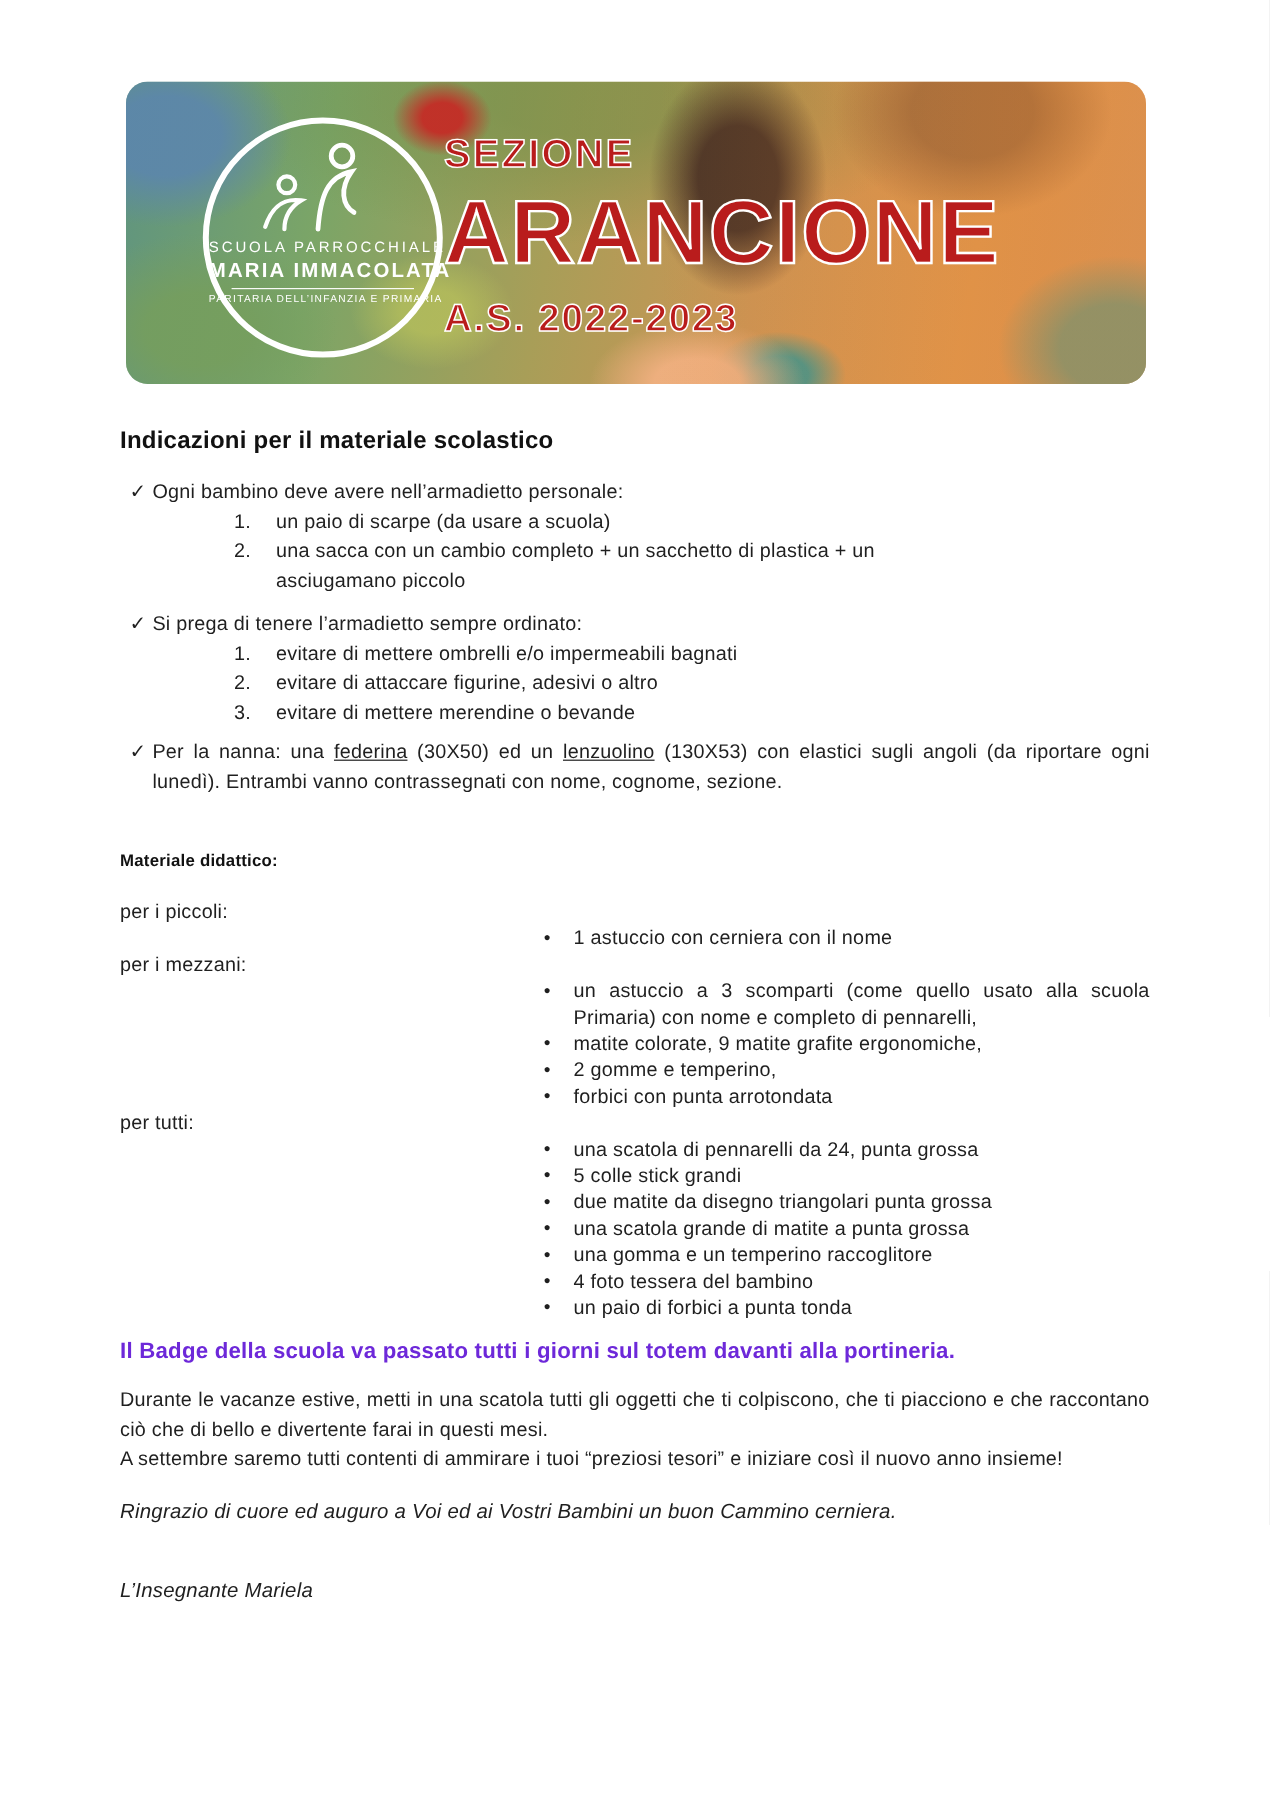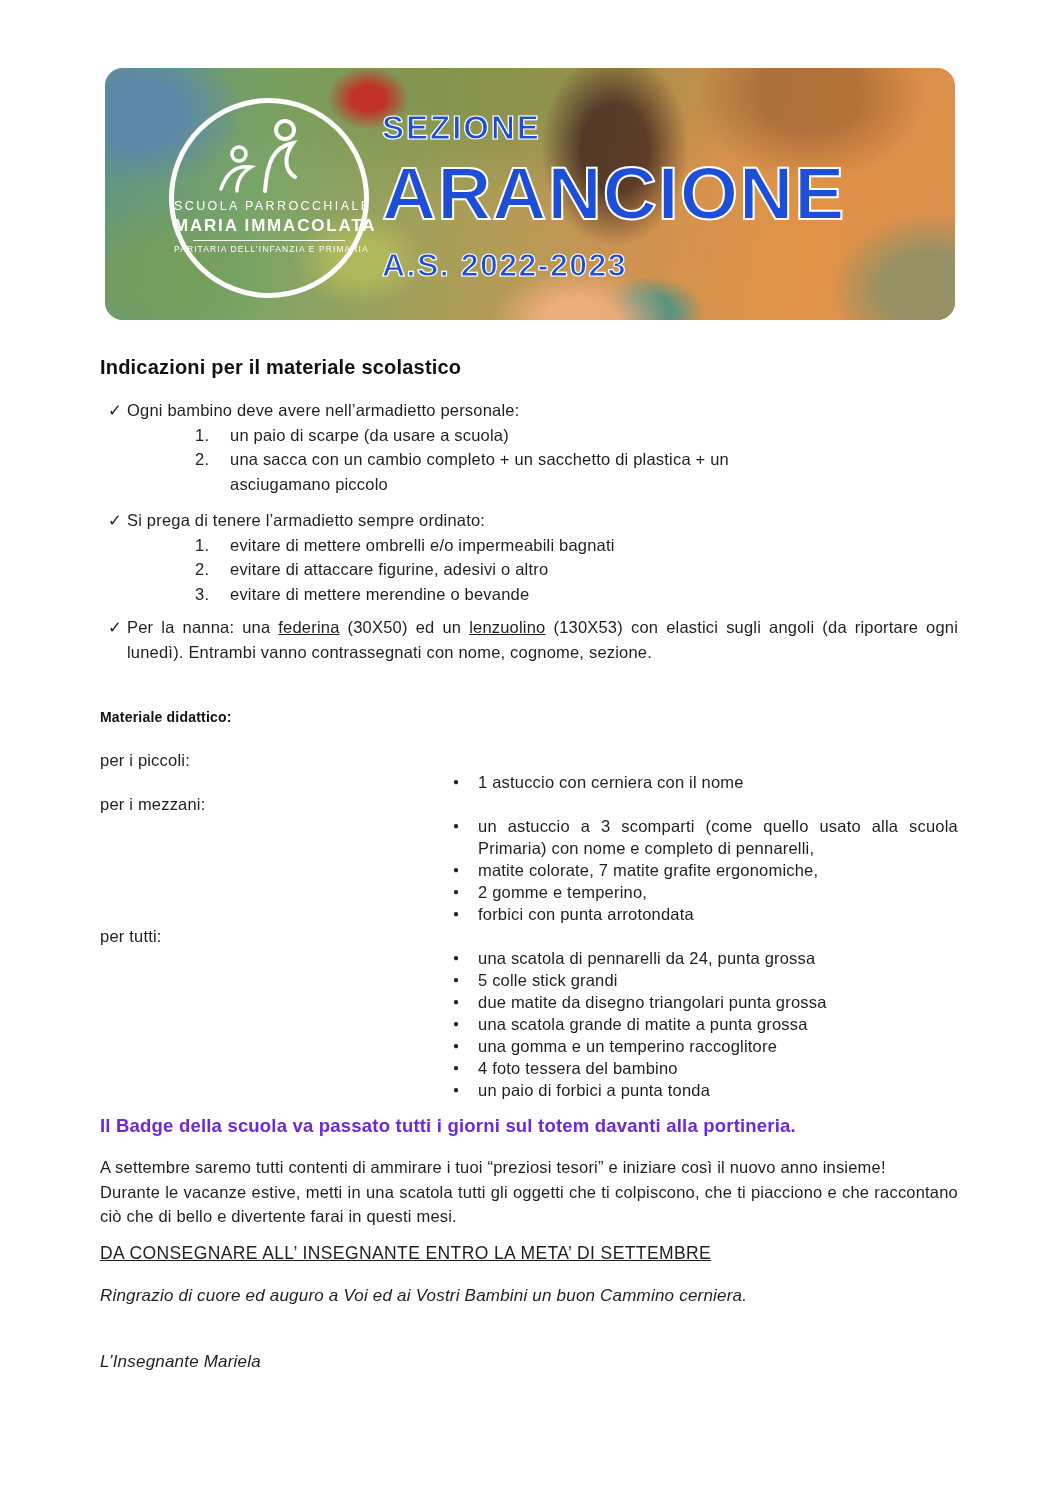--- a/index.html
+++ b/index.html
@@ -37,21 +37,21 @@
   .logo {
     position:absolute; left:24px; top:30px; width:200px; height:200px;
     border:5px solid #ffffff; border-radius:50%; text-align:center; color:#ffffff;margin-left:40px;
   }
   .logo svg { display:block; margin:14px auto 0; }
   .logo-line1 { font-size:12.5px; letter-spacing:2.4px; font-weight:400; white-space:nowrap; }
   .logo-line2 { font-size:17px; letter-spacing:1.8px; font-weight:700; margin-top:3px; white-space:nowrap; }
   .logo-divider { width:152px; height:1px; background:rgba(255,255,255,0.95); margin:4px auto 3px; }
   .logo-line3 { font-size:8.5px; letter-spacing:1.1px; white-space:nowrap;text-align:right; }
 
-  .banner-title { position:absolute; left:265px; top:42px; color:#1d4ed8;margin-left:12px; }
+  .banner-title { position:absolute; left:265px; top:42px; color:#b91c1c; }
   .bt1 { font-size:33px; line-height:36px; font-weight:800; letter-spacing:2px;
          -webkit-text-stroke:1.2px #fff; text-shadow:0 0 1px #fff; }
   .bt2 { font-size:75px; line-height:78px; font-weight:800; letter-spacing:1px; margin-top:8px;
          -webkit-text-stroke:2px #fff; text-shadow:0 0 1px #fff; white-space:nowrap; }
   .bt3 { font-size:32px; line-height:34px; font-weight:800; letter-spacing:1.5px; margin-top:16px;
          -webkit-text-stroke:1.2px #fff; text-shadow:0 0 1px #fff; }
 
   
   .content {
     position:absolute; left:100px; top:355px; width:858px;
@@ -172,21 +172,21 @@
 
       <div class="group">
         <div class="group-label">per i mezzani:</div>
         <div class="group-items">
           <div class="bullet-row">
             <span class="bullet-glyph">●</span>
             <span class="bullet-text justify">un astuccio a 3 scomparti (come quello usato alla scuola Primaria) con nome e completo di pennarelli,</span>
           </div>
           <div class="bullet-row">
             <span class="bullet-glyph">●</span>
-            <span class="bullet-text">matite colorate, 7 matite grafite ergonomiche,</span>
+            <span class="bullet-text">matite colorate, 9 matite grafite ergonomiche,</span>
           </div>
           <div class="bullet-row">
             <span class="bullet-glyph">●</span>
             <span class="bullet-text">2 gomme e temperino,</span>
           </div>
           <div class="bullet-row">
             <span class="bullet-glyph">●</span>
             <span class="bullet-text">forbici con punta arrotondata</span>
           </div>
         </div>
@@ -224,24 +224,23 @@
             <span class="bullet-text">un paio di forbici a punta tonda</span>
           </div>
         </div>
       </div>
 
     </div>
 
     <div class="badge-line">Il Badge della scuola va passato tutti i giorni sul totem davanti alla portineria.</div>
 
     <div class="summer">
+      <div>Durante le vacanze estive, metti in una scatola tutti gli oggetti che ti colpiscono, che ti piacciono e che raccontano ciò che di bello e divertente farai in questi mesi.</div>
       <div>A settembre saremo tutti contenti di ammirare i tuoi “preziosi tesori” e iniziare così il nuovo anno insieme!</div>
-      <div>Durante le vacanze estive, metti in una scatola tutti gli oggetti che ti colpiscono, che ti piacciono e che raccontano ciò che di bello e divertente farai in questi mesi.</div>
-    </div>
-
-    <div class="deadline">DA CONSEGNARE ALL’ INSEGNANTE ENTRO LA META’ DI SETTEMBRE</div>
+    </div>
+
 
     <div class="thanks">Ringrazio di cuore ed auguro a Voi ed ai Vostri Bambini un buon Cammino cerniera.</div>
 
     <div class="signature">L’Insegnante Mariela</div>
 
   </div>
 </div>
 
 </body></html>

